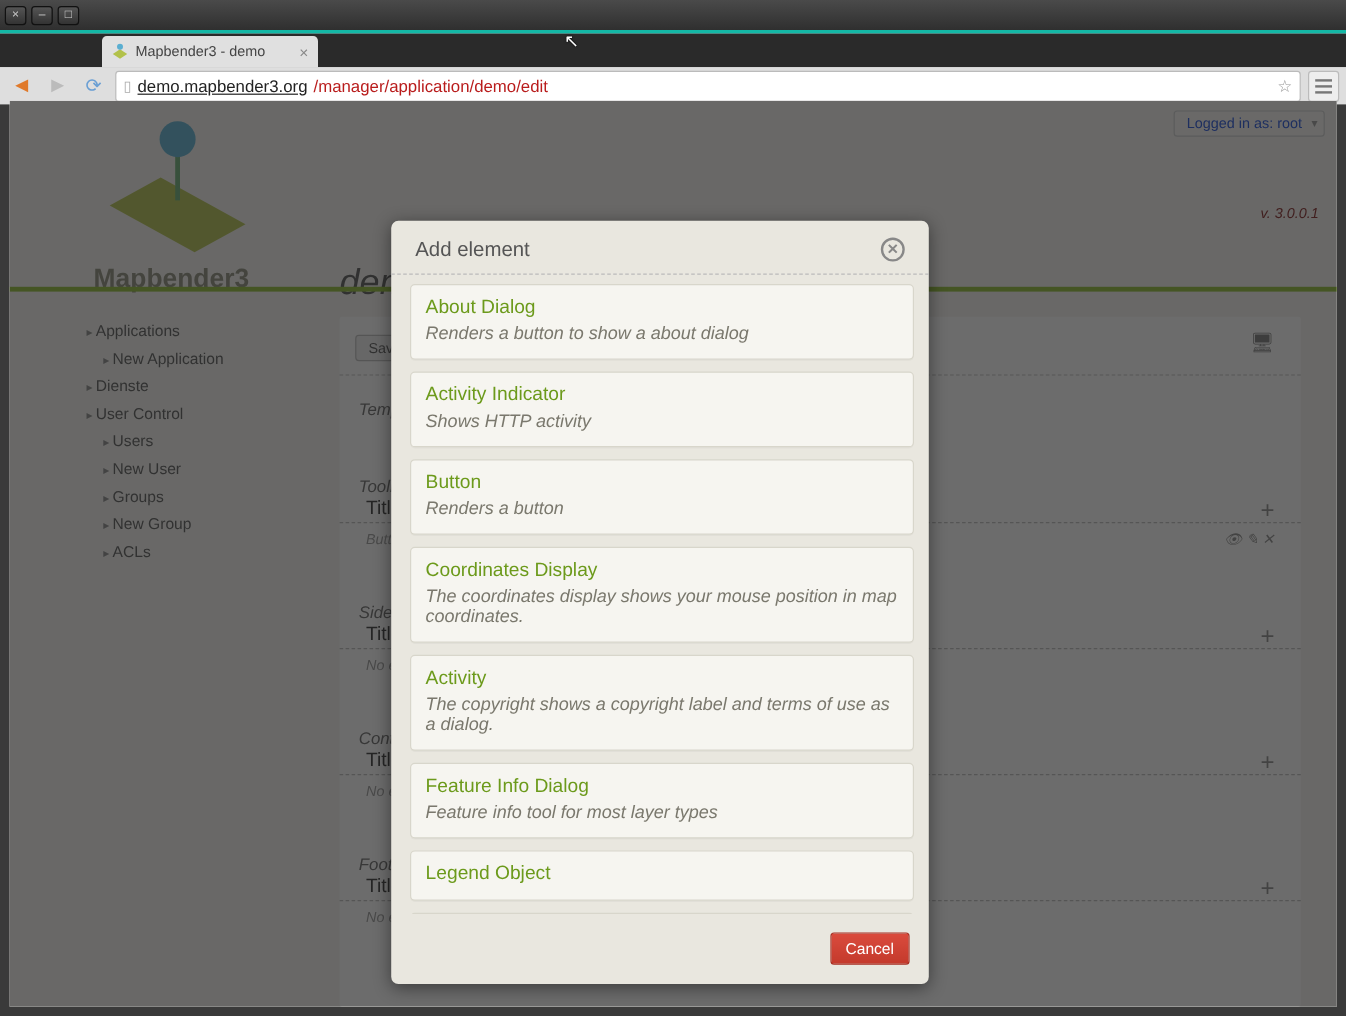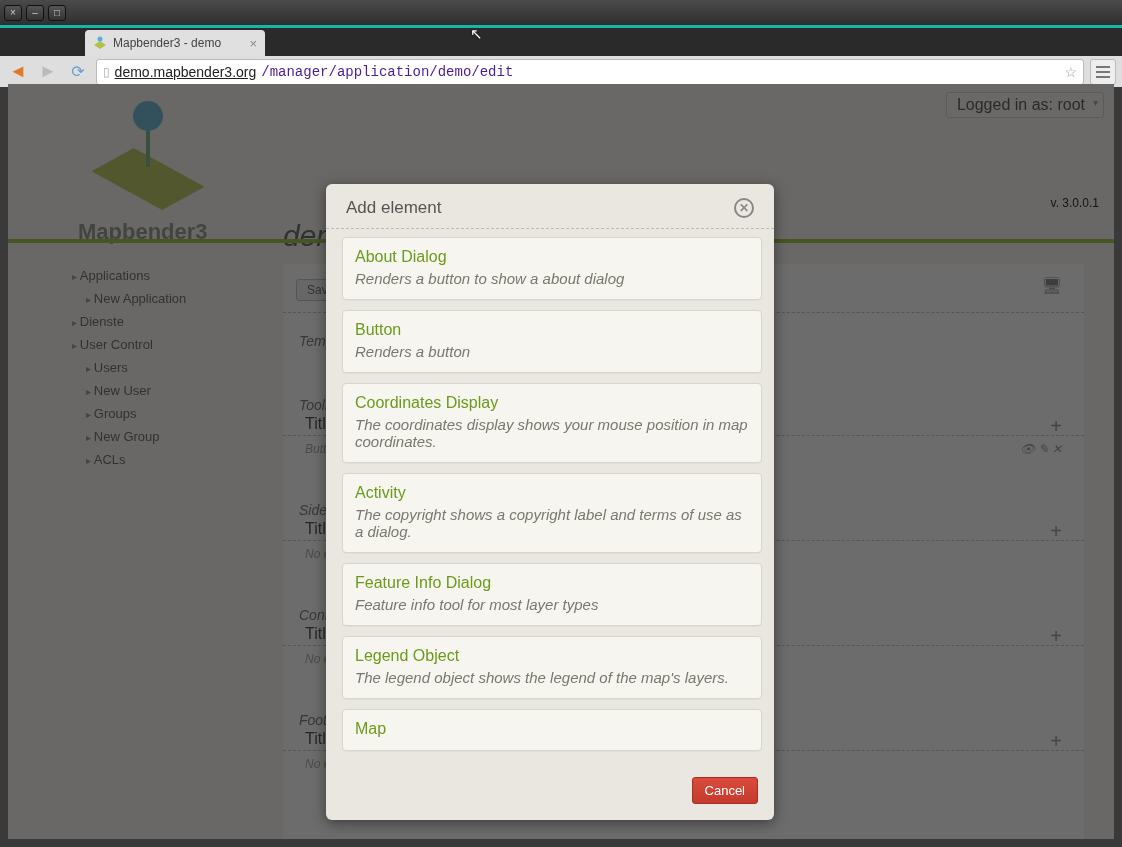--- a/index.html
+++ b/index.html
@@ -79,46 +79,46 @@
     border:1px solid #bbb;
     border-radius:3px;
     display:flex;
     align-items:center;
     padding:0 6px;
     font-size:14px;
     color:#333;
     gap:5px;
   }
   .urlbar .host { color:#222;text-decoration:underline; }
-  .urlbar .path { color:#4c1d95;font-family:Liberation Mono, monospace; }
+  .urlbar .path { color:#b91c1c; }
   .url-star { color:#999; margin-left:auto; }
   .hamburger {
     width:26px;height:26px;border:1px solid #bbb;border-radius:3px;
     display:flex;align-items:center;justify-content:center;flex-direction:column;gap:3px;background:#eee;
   }
   .hamburger span{width:14px;height:2px;background:#777;}
   
   .viewport {
     position:absolute;
     top:84px; left:8px; right:8px; bottom:8px;
     background:#f2f1ed;
     overflow:hidden;
   }
   
   .page-bg {
     position:absolute; inset:0;
   }
   .topright {
     position:absolute; top:8px; right:10px;
     background:#f5f4f0; border:1px solid #ccc; border-radius:3px;
-    padding:3px 18px 3px 10px; font-size:16px; color:#404040;
+    padding:3px 18px 3px 10px; font-size:12px; color:#1d4ed8;
   }
   .topright::after{content:"▾"; position:absolute; right:5px; top:4px; color:#999; font-size:10px;}
   .version{
-    position:absolute; right:15px; top:112px; color:#000000; font-size:12px; 
+    position:absolute; right:15px; top:87px; color:#7f1d1d; font-size:12px; font-style:italic;
   }
   .logo-area {
     position:absolute; left:70px; top:15px;
   }
   .logo-shape { position:relative; width:140px; height:120px; }
   .logo-diamond{
     position:absolute; width:100px;height:60px; left:20px; top:50px;
     background:#b2c14a; transform:scaleY(.55) rotate(45deg);
   }
   .logo-pin{
@@ -334,38 +334,41 @@
       <div class="dlg-title">Add element</div>
       <div class="dlg-close">✕</div>
     </div>
     <div class="dlg-body">
       <div class="dlg-scroll" id="dlg-list">
           <div class="el-card">
             <div class="el-title">About Dialog</div>
             <div class="el-desc">Renders a button to show a about dialog</div>
           </div>
           <div class="el-card">
+            <div class="el-title">Activity Indicator</div>
+            <div class="el-desc">Shows HTTP activity</div>
+          </div>
+          <div class="el-card">
             <div class="el-title">Button</div>
             <div class="el-desc">Renders a button</div>
           </div>
           <div class="el-card">
             <div class="el-title">Coordinates Display</div>
             <div class="el-desc">The coordinates display shows your mouse position in map coordinates.</div>
           </div>
           <div class="el-card">
             <div class="el-title">Activity</div>
             <div class="el-desc">The copyright shows a copyright label and terms of use as a dialog.</div>
           </div>
           <div class="el-card">
             <div class="el-title">Feature Info Dialog</div>
             <div class="el-desc">Feature info tool for most layer types</div>
           </div>
           <div class="el-card">
             <div class="el-title">Legend Object</div>
-            <div class="el-desc">The legend object shows the legend of the map's layers.</div>
           </div>
           <div class="el-card">
             <div class="el-title">Map</div>
           </div>
         </div>
     </div>
     <div class="dlg-footer">
       <button class="cancel-btn">Cancel</button>
     </div>
   </div>

